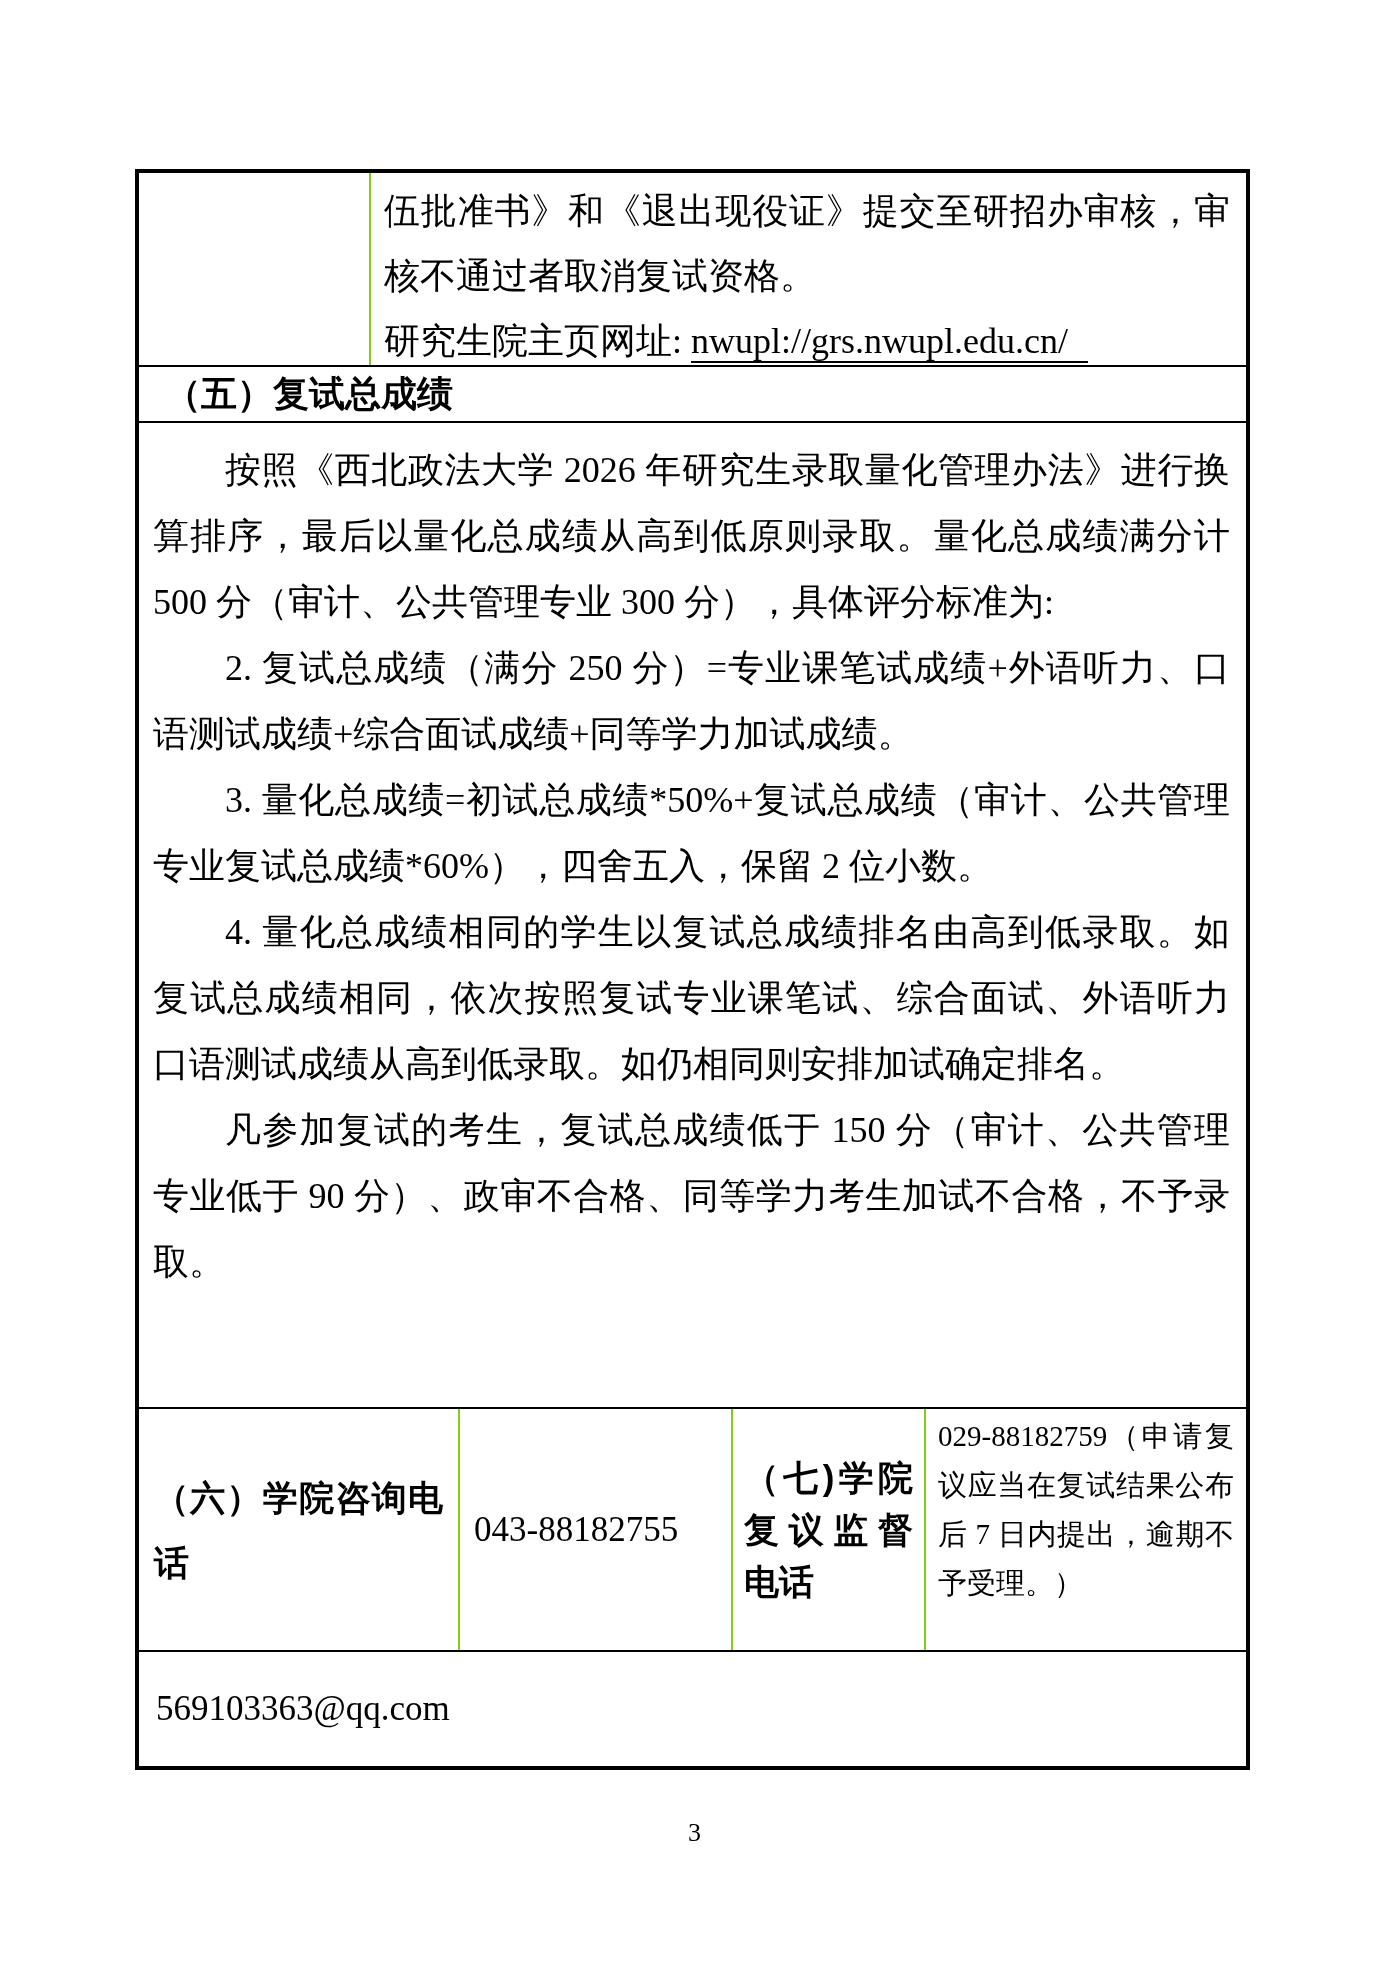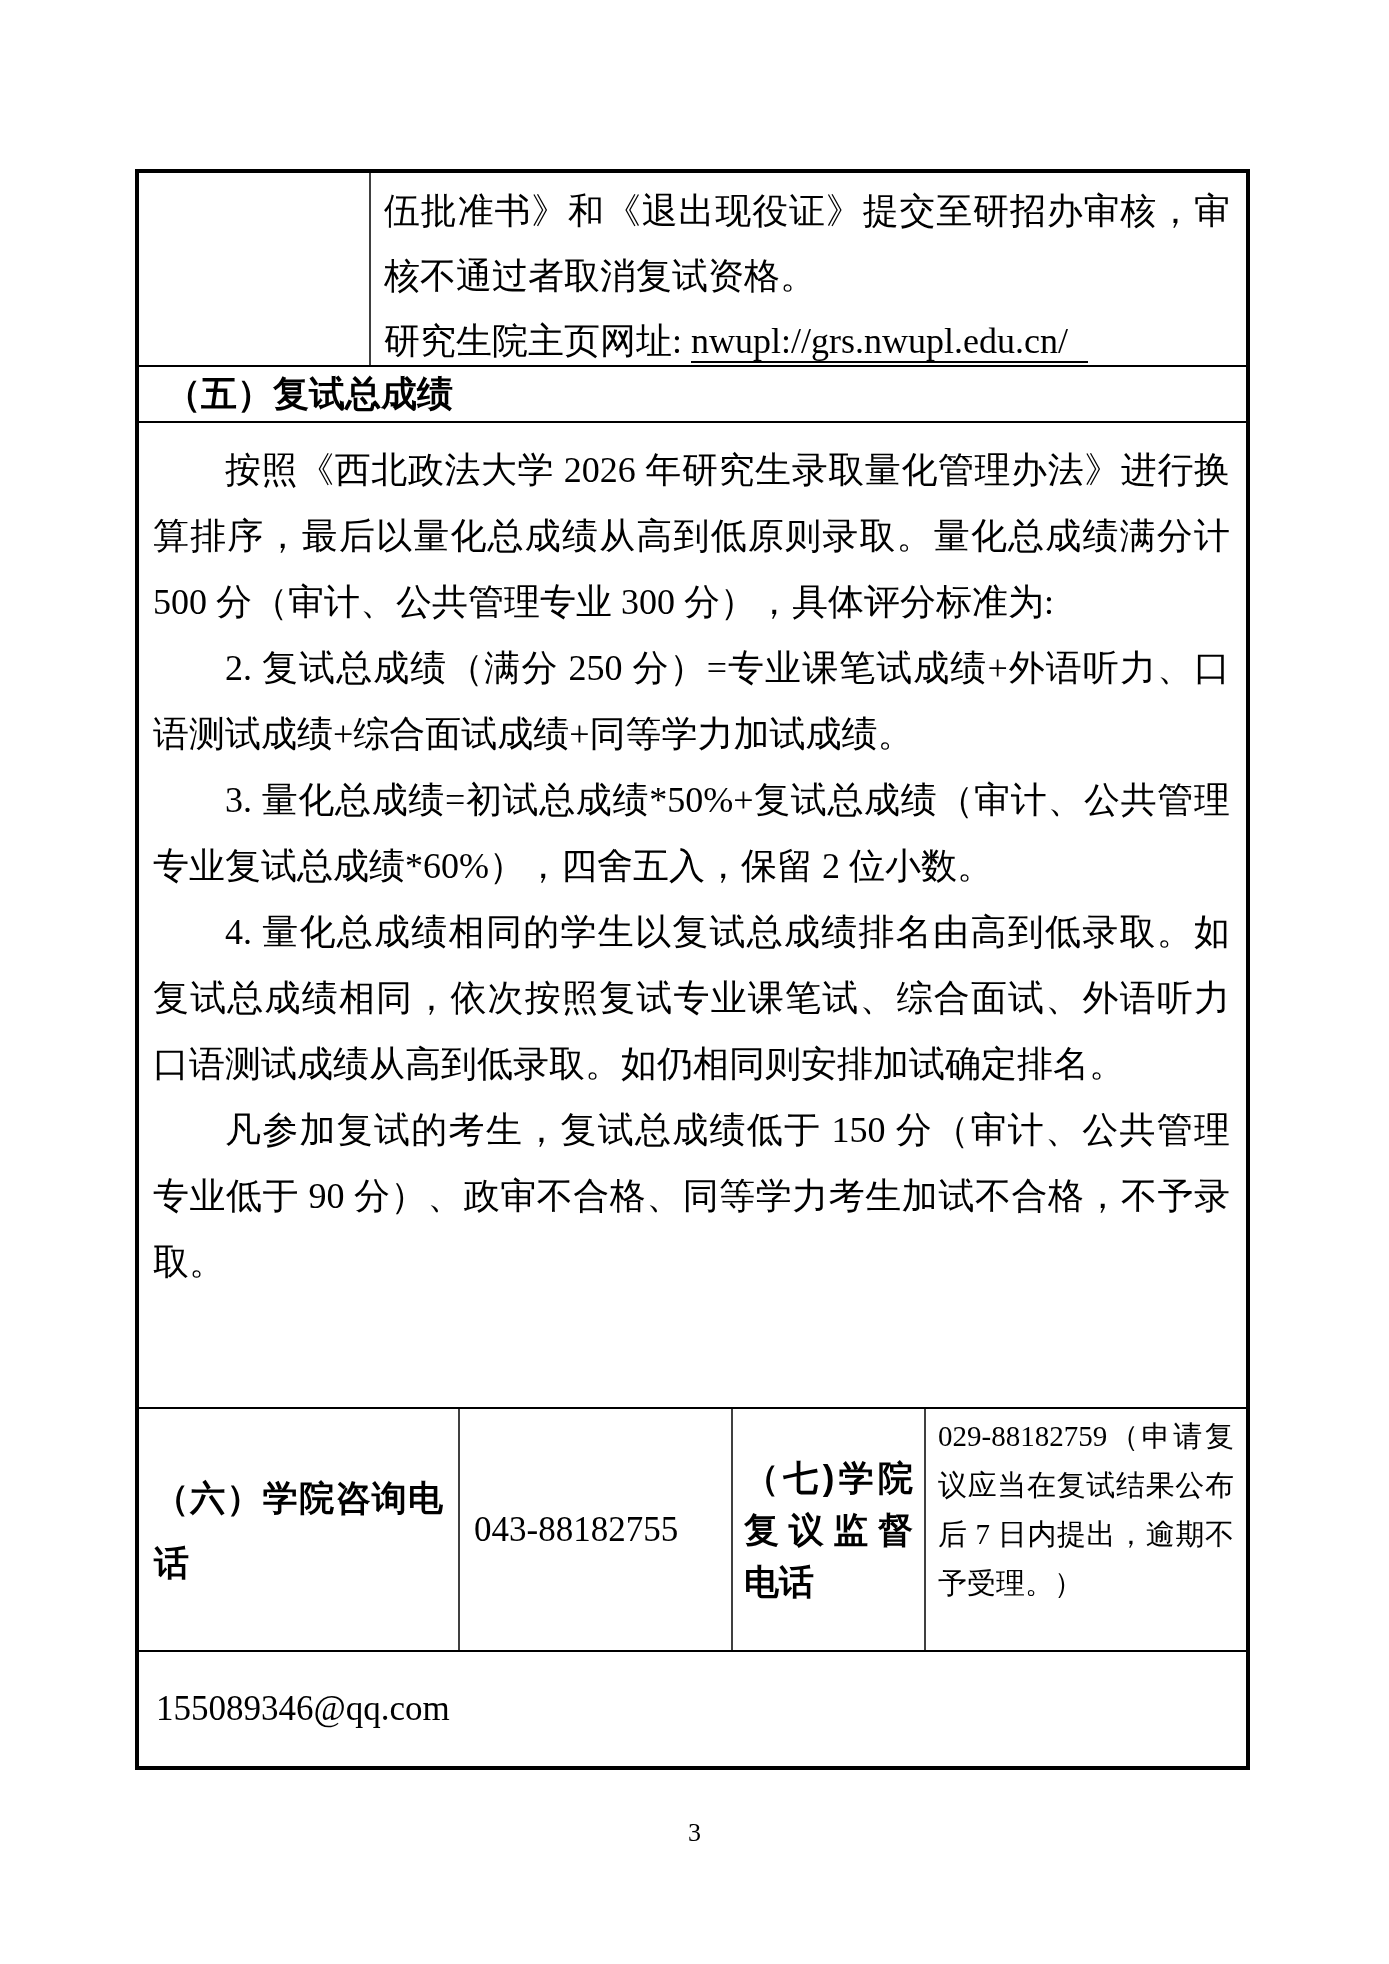--- a/index.html
+++ b/index.html
@@ -13,21 +13,21 @@
   }
   .doc-table{
     position:absolute;left:135px;top:169px;width:1115px;
     border:4px solid #000;
     box-sizing:border-box;
     background:#fff;
   }
   .t-row{display:flex;box-sizing:border-box;}
   .t-row + .t-row{border-top:2px solid #000;}
   .t-cell{box-sizing:border-box;overflow:hidden;}
-  .t-cell + .t-cell{border-left:2px solid #404040;}
+  .t-cell + .t-cell{border-left:2px solid #84cc16;}
 
   
   .r1{height:192px;}
   .r1 .cA{width:230px;}
   .r1 .cB{flex:1;padding:6px 16px 0 13px;font-size:36px;line-height:65px;}
   .r1 .cont{text-align:justify;}
   .url-line{white-space:nowrap;}
   .url{border-bottom:2px solid #000;padding-right:20px;}
 
   
@@ -100,20 +100,20 @@
         <span>043-88182755</span>
       </div>
       <div class="t-cell c3">
         <span class="hei">（七)学院复议监督电话</span>
       </div>
       <div class="t-cell c4">029-88182759（申请复议应当在复试结果公布后 7 日内提出，逾期不予受理。）</div>
     </div>
 
     <div class="t-row r5">
       <div class="t-cell c2">
-        <span>155089346@qq.com</span>
+        <span>569103363@qq.com</span>
       </div>
     </div>
 
   </div>
 
   <div class="page-number">3</div>
 </div>
 
 </body></html>

